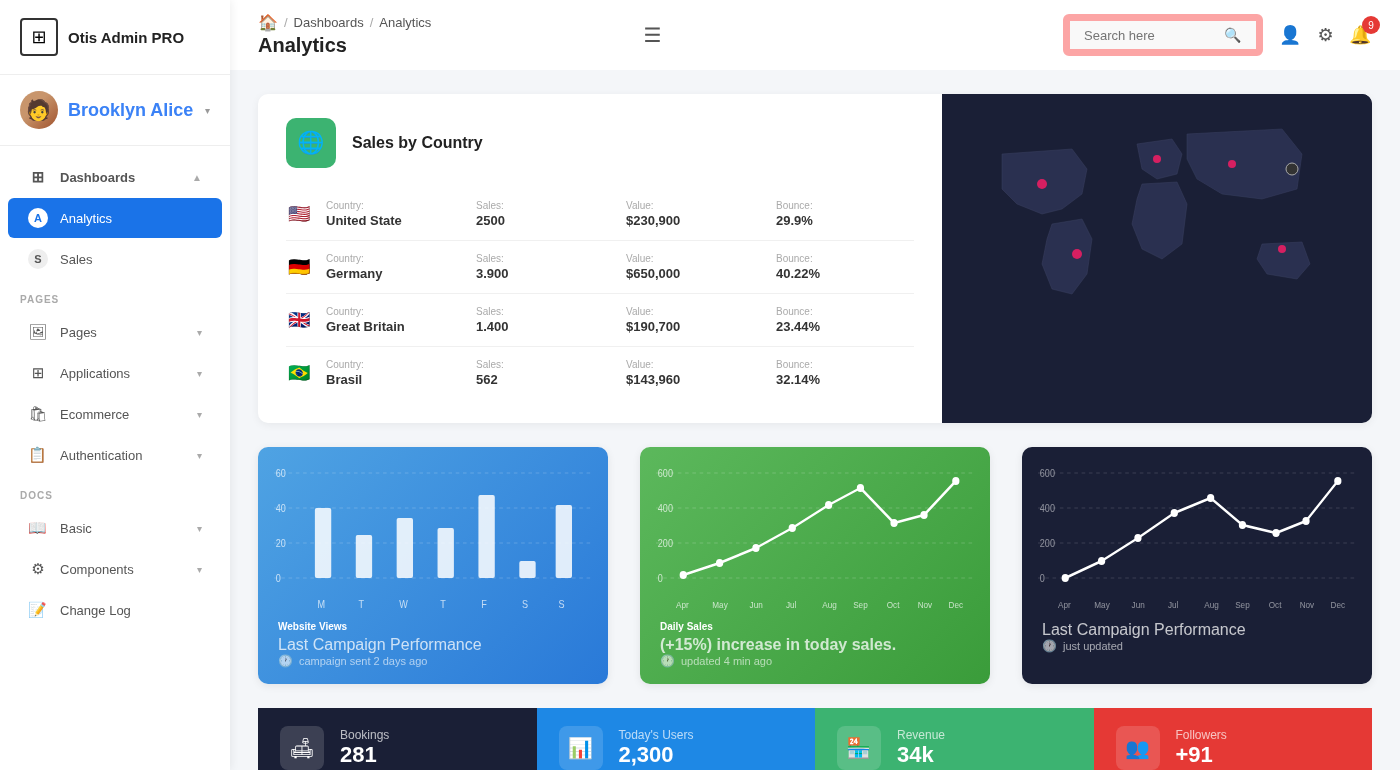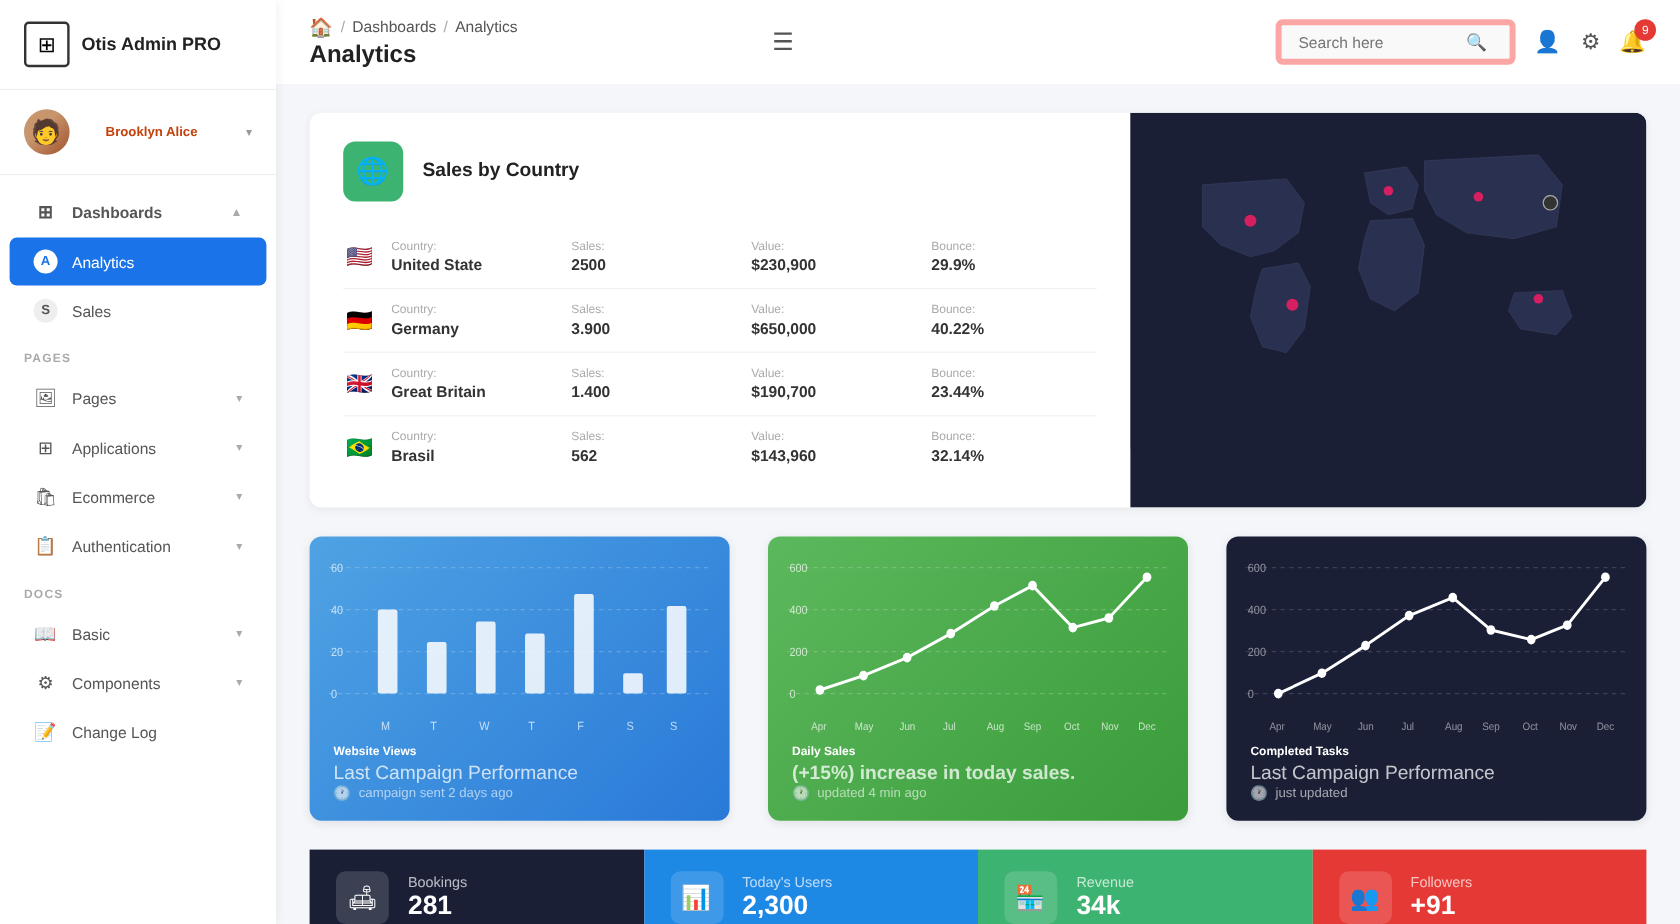--- a/index.html
+++ b/index.html
@@ -38,21 +38,21 @@
       gap: 10px;
       padding: 16px 20px;
       border-bottom: 1px solid #eee;
     }
     .avatar-img {
       width: 38px; height: 38px; border-radius: 50%;
       background: linear-gradient(135deg, #c8956c 40%, #a0522d 100%);
       display: flex; align-items: center; justify-content: center;
       font-size: 20px;
     }
-    .user-name { font-size: 11px; font-weight: 600; color: #c2410c; flex: 1; margin-left: 20px; }
+    .user-name { font-size: 18px; font-weight: 600; color: #3b82f6; flex: 1; }
     .chevron-down { color: #999; font-size: 10px; }
 
     .sidebar-nav { flex: 1; overflow-y: auto; padding: 10px 0; }
     .nav-section-label {
       font-size: 10px; font-weight: 700; color: #aaa;
       letter-spacing: 1px; padding: 14px 20px 6px;
       text-transform: uppercase;
     }
     .nav-item {
       display: flex; align-items: center; gap: 12px;
@@ -78,21 +78,21 @@
       height: 70px;
       box-shadow: 0 2px 8px rgba(0,0,0,0.06);
       gap: 16px;
     }
     .breadcrumb-sep { color: #aaa; font-size: 13px; }
     .breadcrumb-link { font-size: 13px; color: #555; text-decoration: none; }
     .breadcrumb-current { font-size: 13px; color: #555; }
     .menu-toggle { font-size: 20px; color: #555; cursor: pointer; padding: 4px 10px; }
     .search-box {
       display: flex; align-items: center;
-      border: 5px solid #fca5a5; border-radius: 6px;
+      border: 7px solid #fca5a5; border-radius: 6px;
       padding: 6px 14px; background: #f9f9f9;
       width: 200px;
     }
     .search-box input {
       border: none; background: transparent;
       font-size: 13px; color: #888; outline: none; width: 140px;
     }
     .search-icon { color: #aaa; font-size: 14px; }
     .topbar-icons { display: flex; align-items: center; gap: 16px; }
     .topbar-icon { font-size: 18px; color: #555; cursor: pointer; position: relative; }
@@ -532,21 +532,20 @@
             <text x="103" y="145" fill="rgba(255,255,255,0.5)" font-size="9">Jun</text>
             <text x="143" y="145" fill="rgba(255,255,255,0.5)" font-size="9">Jul</text>
             <text x="183" y="145" fill="rgba(255,255,255,0.5)" font-size="9">Aug</text>
             <text x="217" y="145" fill="rgba(255,255,255,0.5)" font-size="9">Sep</text>
             <text x="254" y="145" fill="rgba(255,255,255,0.5)" font-size="9">Oct</text>
             <text x="288" y="145" fill="rgba(255,255,255,0.5)" font-size="9">Nov</text>
             <text x="322" y="145" fill="rgba(255,255,255,0.5)" font-size="9">Dec</text>
           </svg>
         </div>
         <div class="chart-footer">
-          <div class="chart-footer-title">Completed Tasks</div>
           <div class="chart-footer-sub">Last Campaign Performance</div>
           <div class="chart-footer-time">
             <span class="time-icon">🕐</span>
             <span>just updated</span>
           </div>
         </div>
       </div>
     </div>
 
     <div class="stats-row" id="stats-row">

